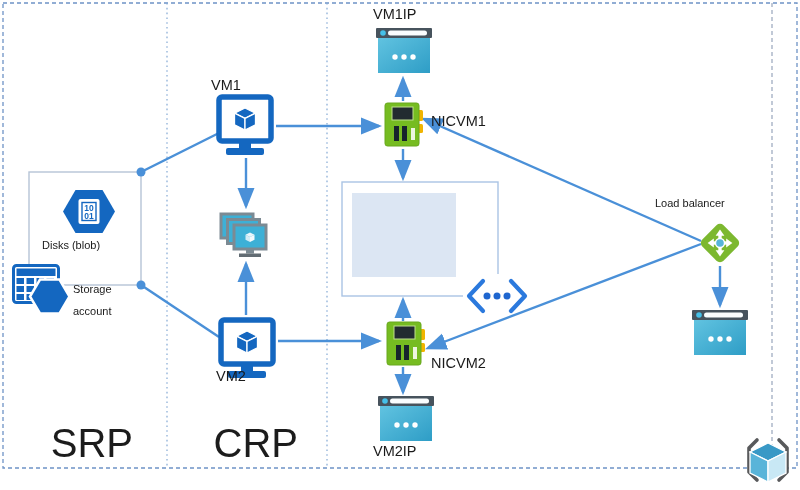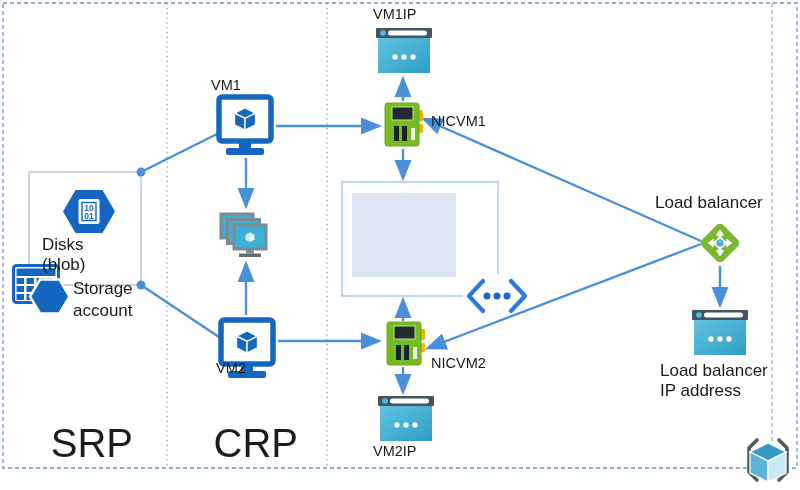--- a/index.html
+++ b/index.html
@@ -24,21 +24,21 @@
   .s-azure{stroke:var(--azure-blue);}
   .f-green{fill:var(--nic-green);}
   .f-yellow{fill:var(--tab-yellow);}
   .f-lbgreen{fill:var(--lb-green);}
   .f-slate{fill:var(--slate);}
   .disks-num{font:bold 8.5px "Liberation Sans",sans-serif;fill:var(--azure-blue);}
 
   
   .lbl{position:absolute;font-size:14.5px;color:var(--text);line-height:17px;}
   .lbl.center{}
-  .lbl.big{font-size:17px;line-height:20px;}
+  .lbl.big{font-size:11px;line-height:20px;}
   .region-lbl{position:absolute;width:110px;text-align:right;font-size:40px;
               color:#1c1c1c;font-weight:400;line-height:44px;}
 </style>
 </head>
 <body>
 
 <div class="canvas">
 
   <svg class="layer" width="800" height="490" viewBox="0 0 800 490">
     <defs>
@@ -245,26 +245,25 @@
     <svg width="64" height="59" viewBox="0 0 64 59">
       <path d="M21,9 L13,17 L13,41 L21,49" fill="none" stroke="#58595b" stroke-width="3.6" stroke-linecap="round" stroke-linejoin="round"></path>
       <path d="M43,9 L51,17 L51,41 L43,49" fill="none" stroke="#58595b" stroke-width="3.6" stroke-linecap="round" stroke-linejoin="round"></path>
       <polygon points="32,12 50,21 32,30 14,21" fill="#3999c6" stroke="#fff" stroke-width="1.3"></polygon>
       <polygon points="14,21 32,30 32,51 14,42" fill="#59b4d9" stroke="#fff" stroke-width="1.3"></polygon>
       <polygon points="50,21 32,30 32,51 50,42" fill="#c8e8f5" stroke="#fff" stroke-width="1.3"></polygon>
     </svg>
   </div>
 
   <div class="lbl center" style="left:211px;top:77px;width:60px;">VM1</div>
-  <div class="lbl center" style="left:216px;top:360px;width:60px;">VM2</div>
+  <div class="lbl center" style="left:216px;top:368px;width:60px;">VM2</div>
   <div class="lbl center" style="left:373px;top:6px;width:62px;">VM1IP</div>
   <div class="lbl center" style="left:373px;top:443px;width:62px;">VM2IP</div>
   <div class="lbl" style="left:431px;top:113px;text-align:center;">NICVM1</div>
   <div class="lbl" style="left:431px;top:355px;">NICVM2</div>
   <div class="lbl center big" style="left:655px;top:193px;width:130px;">Load balancer</div>
-  <div class="lbl center big" style="left:660px;top:361px;width:124px;">Load balancer IP address</div>
   <div class="lbl center big" style="left:42px;top:235px;width:84px;">Disks (blob)</div>
   <div class="lbl big" style="left:73px;top:278px;width:72px;line-height:22px;">Storage account</div>
 
   <div class="region-lbl" style="left:23px;top:421px;">SRP</div>
   <div class="region-lbl" style="left:188px;top:421px;">CRP</div>
 
 </div>
 
 </body></html>

